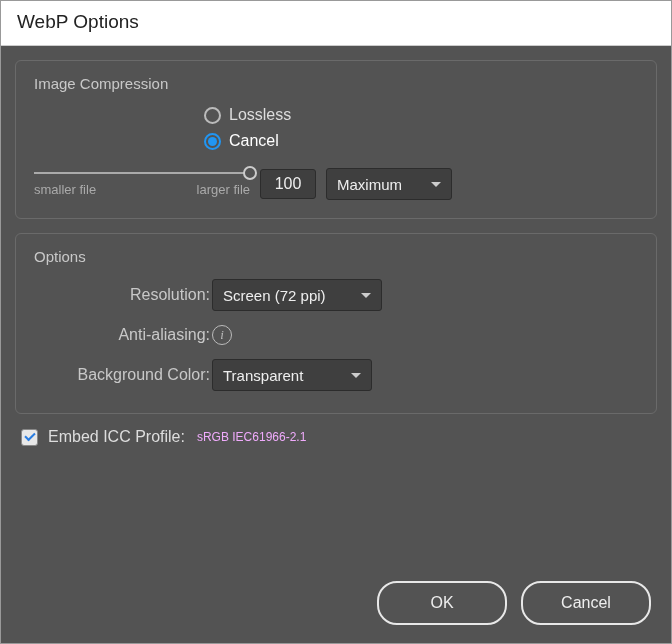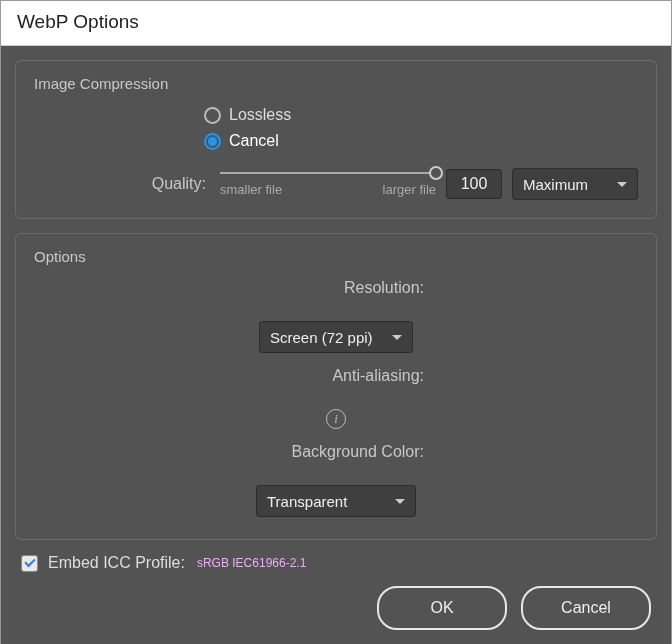--- a/index.html
+++ b/index.html
@@ -129,23 +129,22 @@
   }
   .chev {
     width: 0; height: 0;
     border-left: 5px solid transparent;
     border-right: 5px solid transparent;
     border-top: 5px solid #ccc;
   }
   .opt-row {
     display: flex;
     align-items: center;
-    gap: 24px;
+    gap: 2px;
     margin-bottom: 14px;
-    flex-direction: column;
   }
   .opt-label {
     width: 176px;
     text-align: right;
     color: #c8c8c8;
     font-size: 16px;
   }
   .info-icon {
     width: 20px; height: 20px;
     border: 1.5px solid #bbb;
@@ -213,21 +212,20 @@
       </div>
 
       <div class="radio-row">
         <span class="radio-outer selected">
             <span class="radio-inner"></span>
           </span>
         <span style="color:#fff;">Cancel</span>
       </div>
 
       <div class="quality-row">
-        <div class="quality-label">Quality:</div>
         <div>
           <div class="slider-wrap">
             <div class="slider-track"></div>
             <div class="slider-thumb"></div>
           </div>
           <div class="slider-sublabels">
             <span>smaller file</span>
             <span>larger file</span>
           </div>
         </div>
@@ -237,21 +235,21 @@
           <span class="chev"></span>
         </div>
       </div>
     </div>
 
     <div class="group">
       <div class="group-title">Options</div>
 
       <div class="opt-row">
         <div class="opt-label">Resolution:</div>
-        <div class="select" style="width:154px;">
+        <div class="select" style="width:170px;">
           <span>Screen (72 ppi)</span>
           <span class="chev"></span>
         </div>
       </div>
 
       <div class="opt-row">
         <div class="opt-label">Anti-aliasing:</div>
         <div class="info-icon">i</div>
       </div>
 

